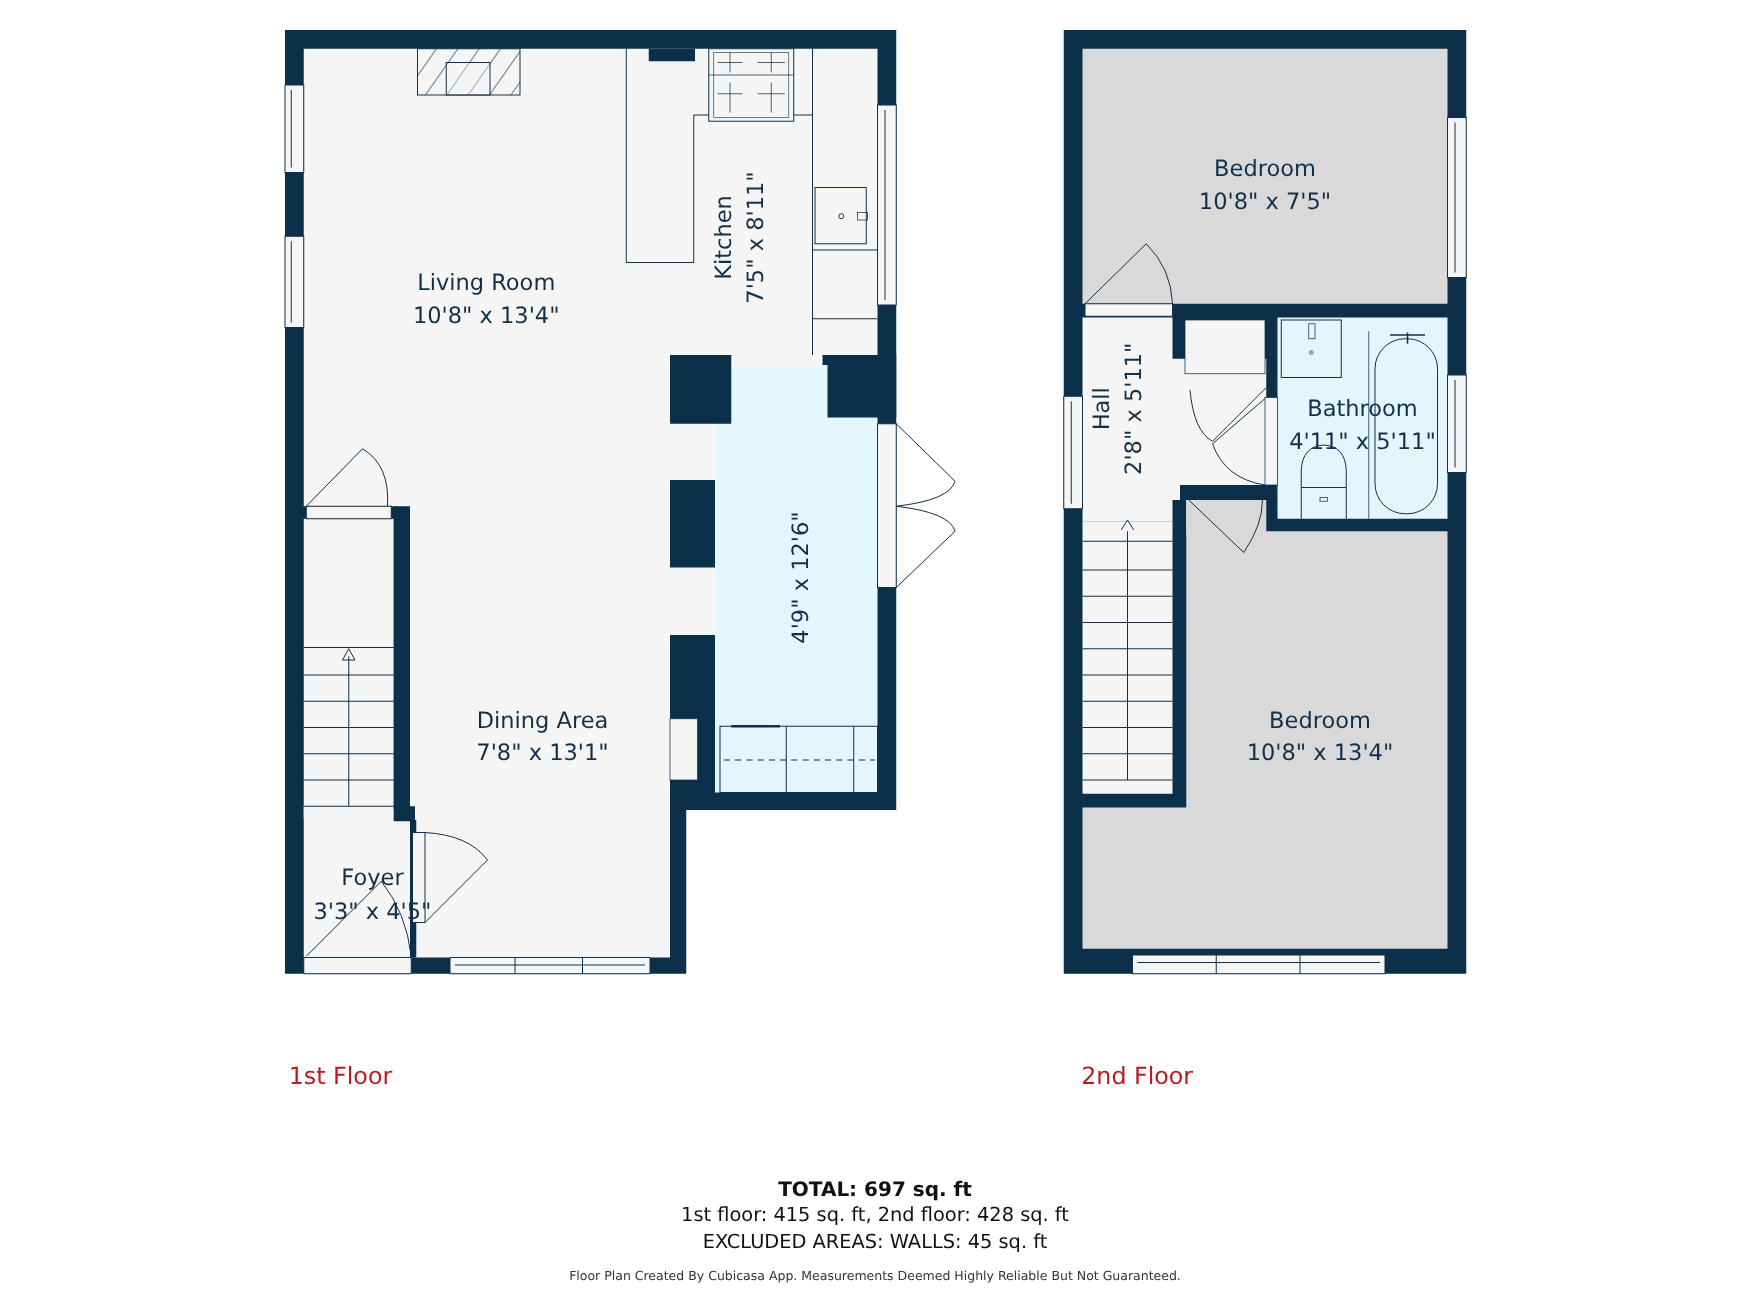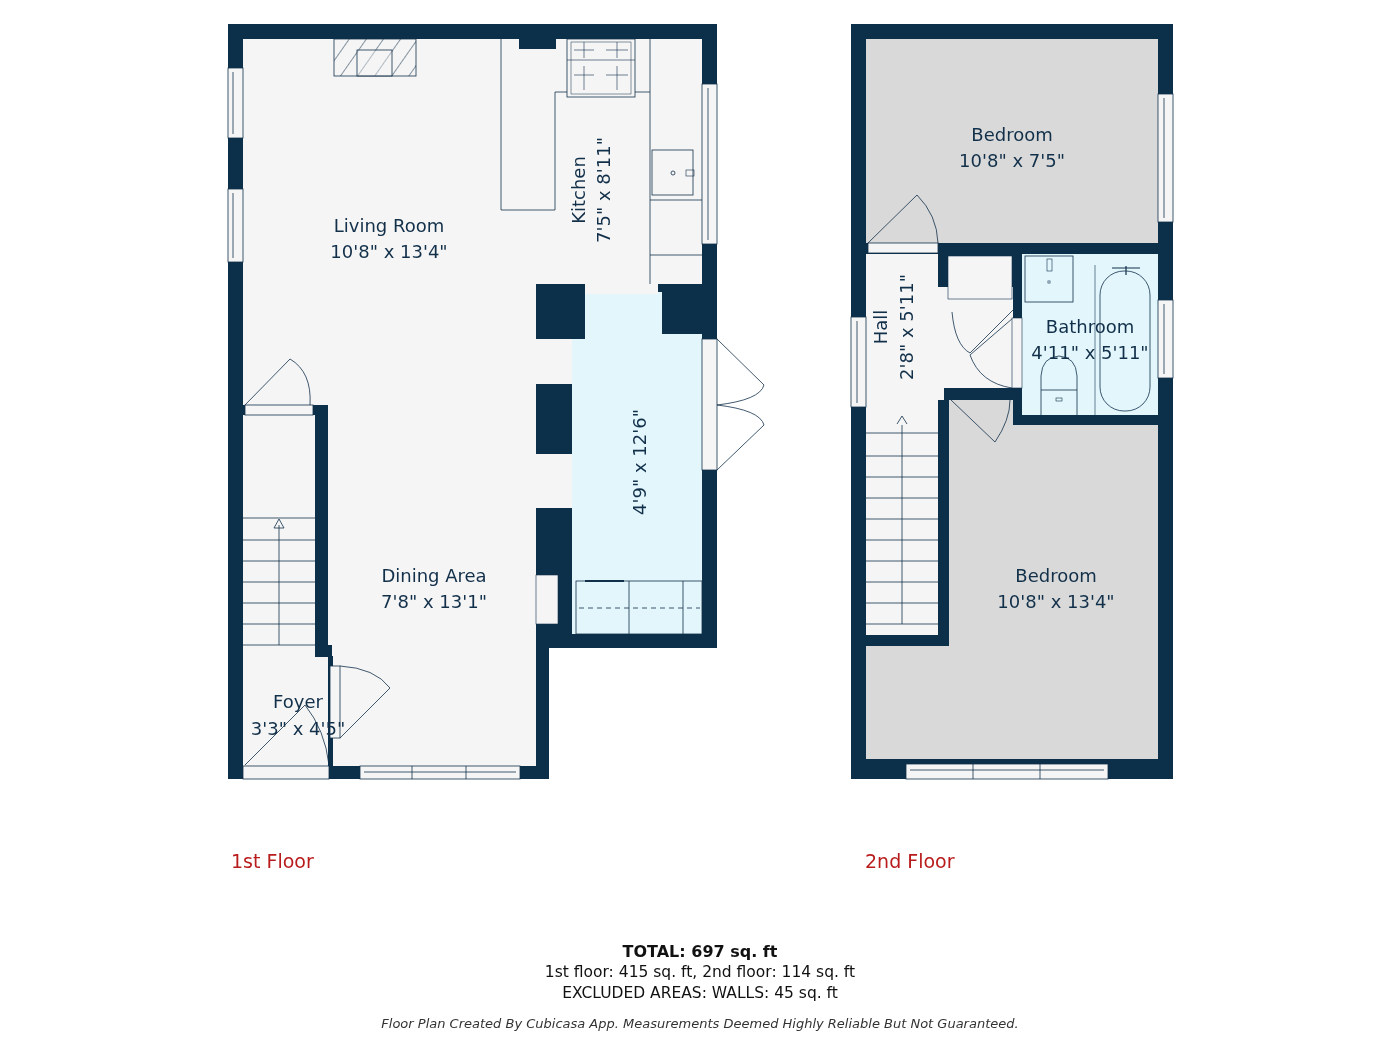--- a/index.html
+++ b/index.html
@@ -4,21 +4,21 @@
 <style>
   html,body{margin:0;padding:0;background:#ffffff;}
   body{width:1400px;height:1050px;position:relative;overflow:hidden;font-family:"Liberation Sans",sans-serif;color:#12304a;}
   #plan{position:absolute;left:0;top:0;}
   .room-label{font-family:"DejaVu Sans",sans-serif;font-size:18px;fill:#12304a;}
   .floor-label{position:absolute;font-family:"DejaVu Sans",sans-serif;font-size:19px;color:#b91c1c;}
   .totals{position:absolute;left:0;width:1400px;text-align:center;font-family:"DejaVu Sans",sans-serif;color:#111;}
   .t1{top:942px;font-size:16px;font-weight:bold;}
   .t2{top:963px;font-size:15.5px;}
   .t3{top:984px;font-size:15.5px;}
-  .t4{top:1016px;font-size:13px;color:#333;font-style:italic;}
+  .t4{top:1016px;font-size:10px;color:#333;}
 </style>
 </head>
 <body>
 
 <svg id="plan" width="1400" height="1050" viewBox="0 0 1400 1050" xmlns="http://www.w3.org/2000/svg">
   <defs>
     <pattern id="hatch" patternUnits="userSpaceOnUse" width="14" height="14" patternTransform="rotate(35)">
       <line x1="0" y1="0" x2="0" y2="14" stroke="#12304a" stroke-width="1"></line>
     </pattern>
   </defs>
@@ -219,15 +219,15 @@
     <text class="room-label" x="1090" y="359" text-anchor="middle">4'11" x 5'11"</text>
     <text class="room-label" x="1056" y="582" text-anchor="middle">Bedroom</text>
     <text class="room-label" x="1056" y="608" text-anchor="middle">10'8" x 13'4"</text>
   </g>
 </svg>
 
 <div class="floor-label" style="left:231px;top:850px;">1st Floor</div>
 <div class="floor-label" style="left:853px;top:850px;margin-left:12px;">2nd Floor</div>
 
 <div class="totals t1">TOTAL: 697 sq. ft</div>
-<div class="totals t2">1st floor: 415 sq. ft, 2nd floor: 114 sq. ft</div>
+<div class="totals t2">1st floor: 415 sq. ft, 2nd floor: 428 sq. ft</div>
 <div class="totals t3">EXCLUDED AREAS: WALLS: 45 sq. ft</div>
 <div class="totals t4">Floor Plan Created By Cubicasa App. Measurements Deemed Highly Reliable But Not Guaranteed.</div>
 
 </body></html>

